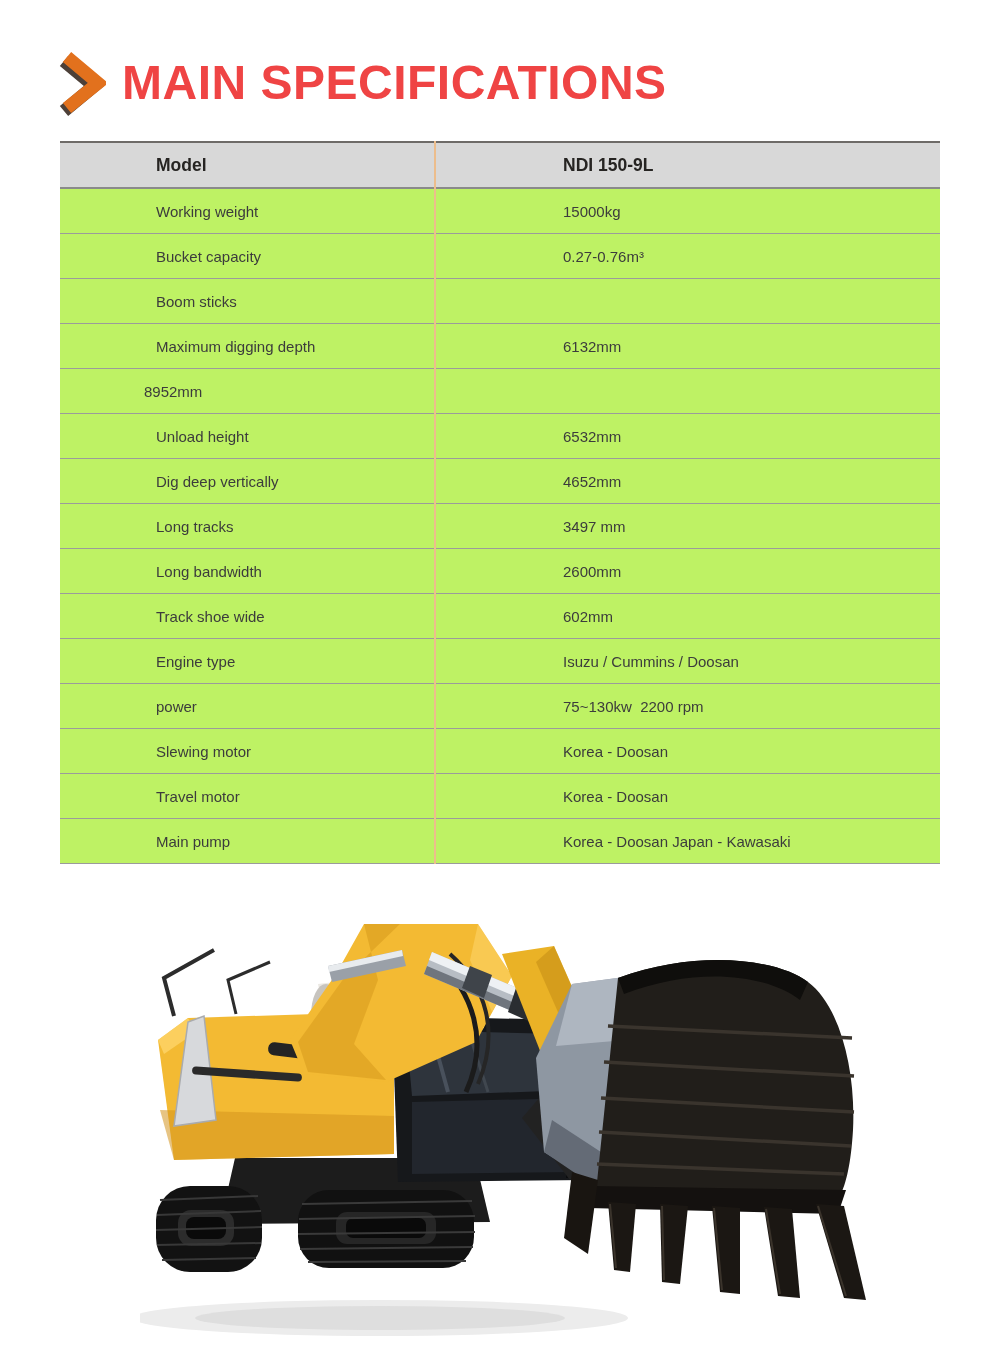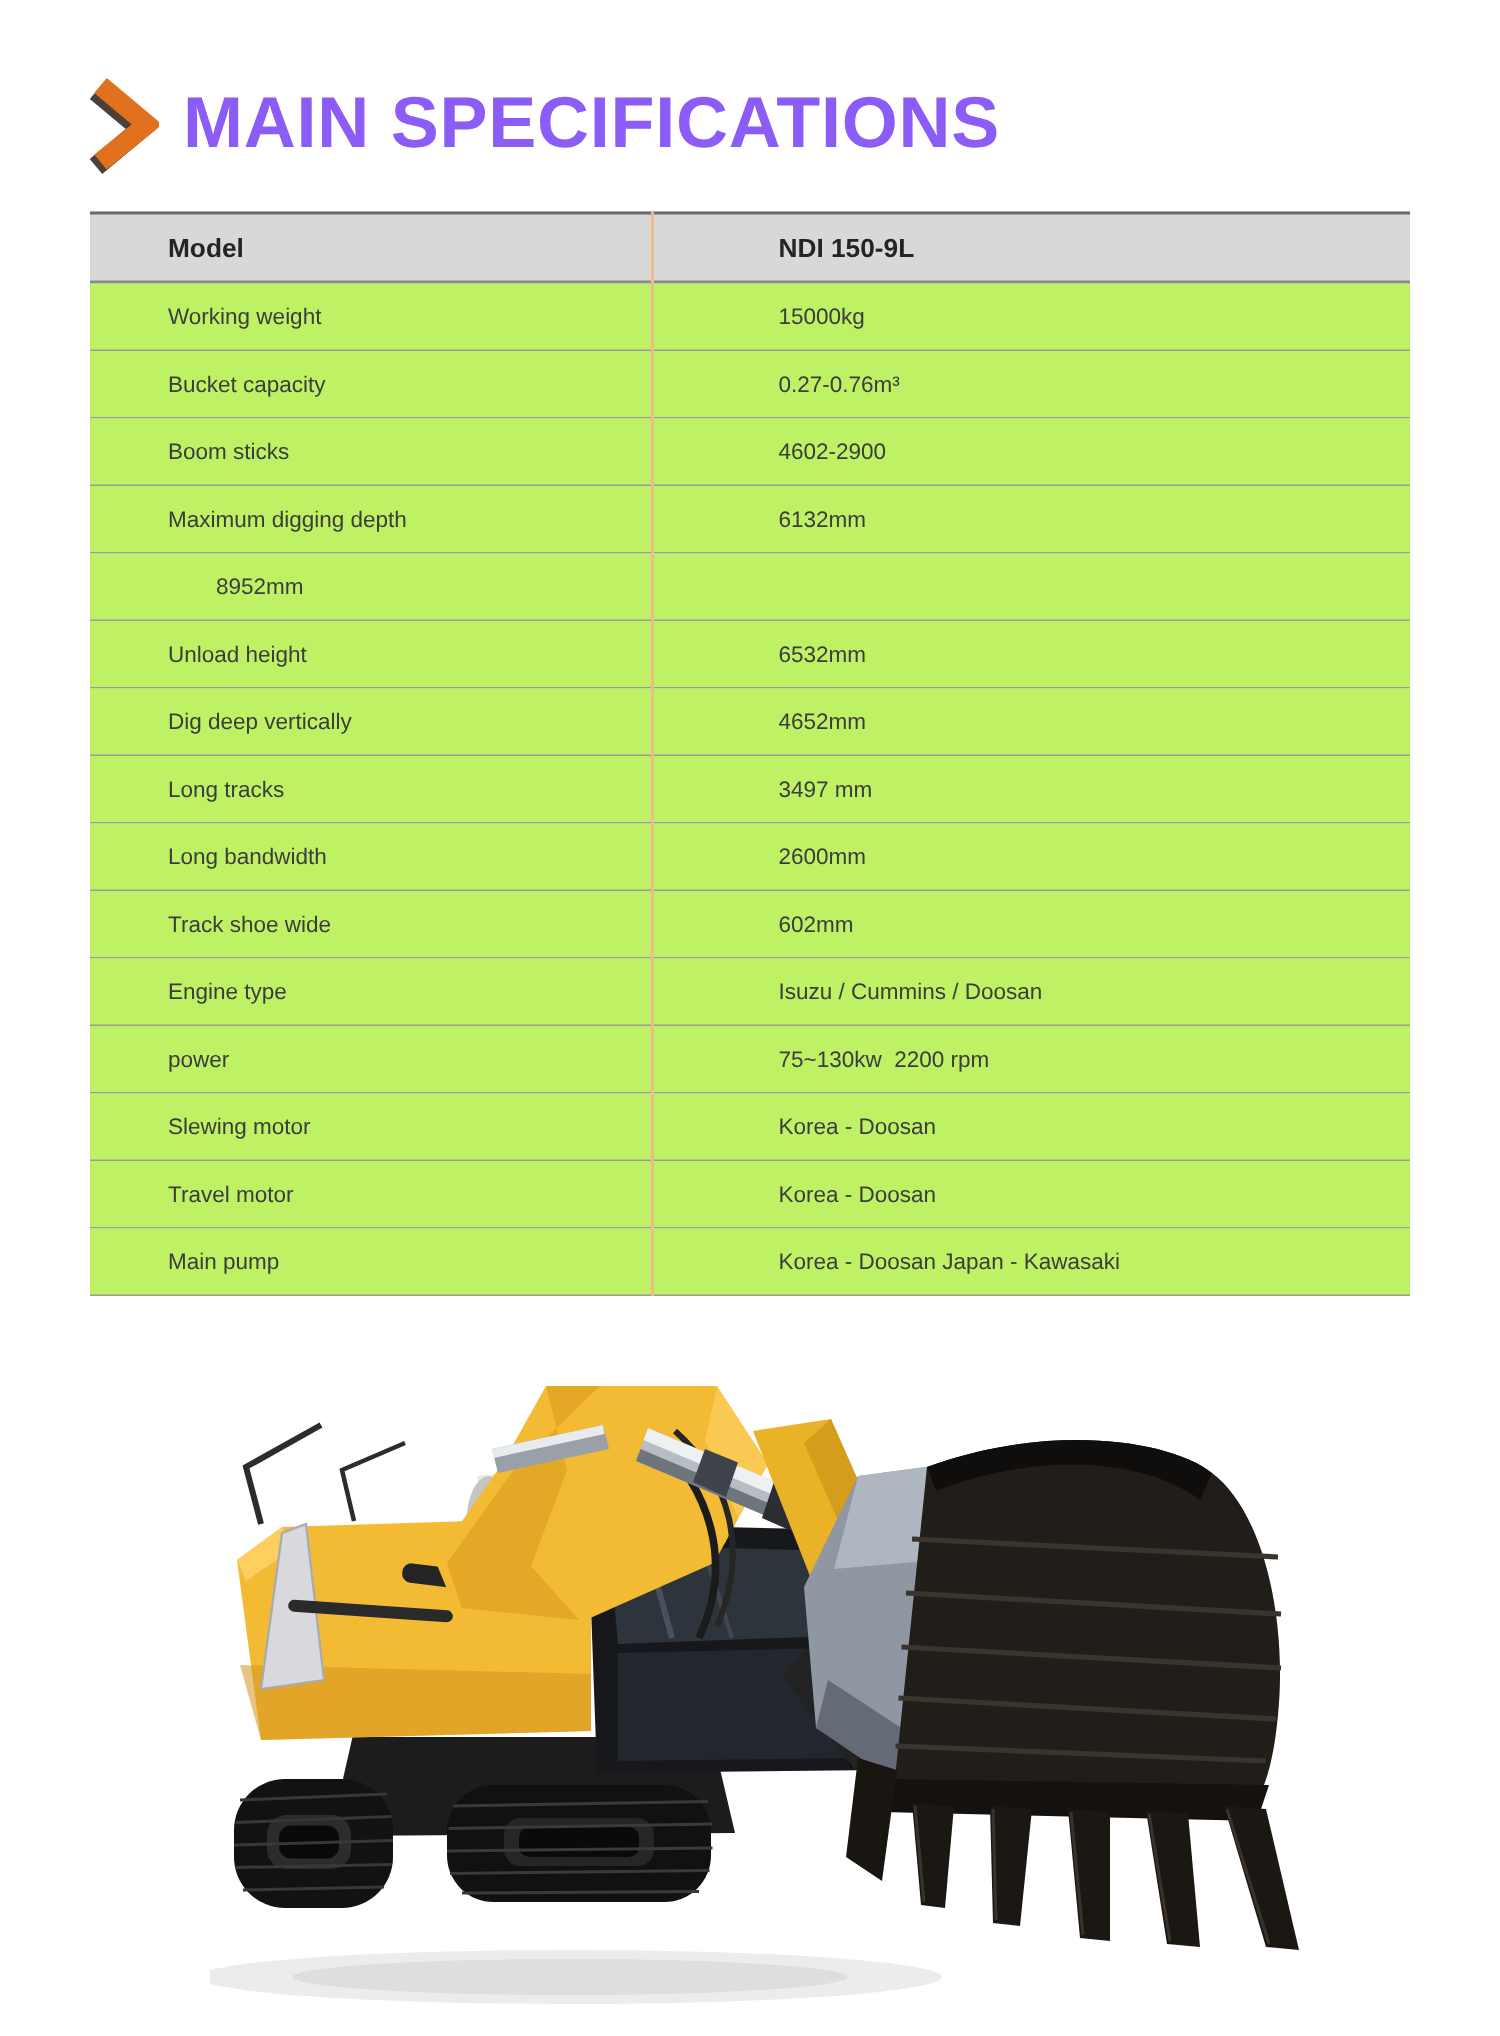--- a/index.html
+++ b/index.html
@@ -16,21 +16,21 @@
     position: absolute; left: 52px; top: 46px;
     display: flex; align-items: center; gap: 16px;
     height: 72px;
   }
   .title-icon { width: 54px; height: 68px; flex: 0 0 auto; }
   .page-title {
     margin: 0;
     font-size: 48px;
     font-weight: bold;
     letter-spacing: 0.5px;
-    color: #8b5cf6;
+    color: #ef4444;
     white-space: nowrap;
   }
 
   
   .spec-table {
     position: absolute; left: 60px; top: 141px; width: 880px;
     font-size: 15px;
     color: #3c3c3c;
   }
   .spec-head {
@@ -44,20 +44,21 @@
   .spec-row {
     display: flex; align-items: center;
     height: 45px;
     border-bottom: 1.5px solid #9b9b9b;
     box-sizing: border-box;
     background: #bef264;
   }
   .cell-label {
     width: 375px; box-sizing: border-box;
     padding-left: 52px;
+    margin-left: 44px;
   }
   .cell-value {
     flex: 1; box-sizing: border-box;
     padding-left: 84px;
     white-space: pre-wrap;
   }
   .v-divider {
     position: absolute; left: 374px; top: 0; bottom: 0;
     width: 2px; background: #ecbd8c;
   }
@@ -94,21 +95,20 @@
     <div class="cell-value">15000kg</div>
   </div>
 
   <div class="spec-row">
     <div class="cell-label">Bucket capacity</div>
     <div class="cell-value">0.27-0.76m³</div>
   </div>
 
   <div class="spec-row">
     <div class="cell-label">Boom sticks</div>
-    <div class="cell-value">4602-2900</div>
   </div>
 
   <div class="spec-row">
     <div class="cell-label">Maximum digging depth</div>
     <div class="cell-value">6132mm</div>
   </div>
 
   <div class="spec-row">
     <div class="cell-value">8952mm</div>
   </div>

